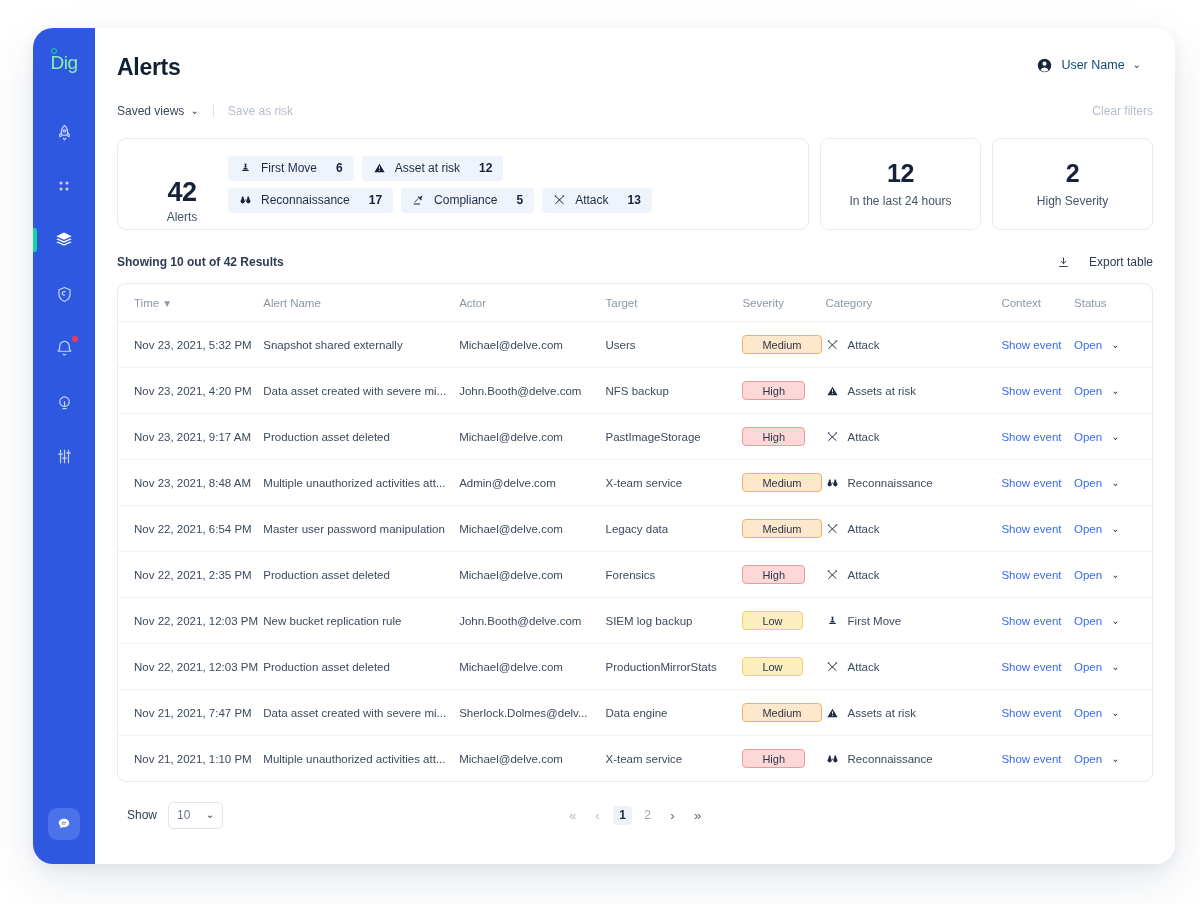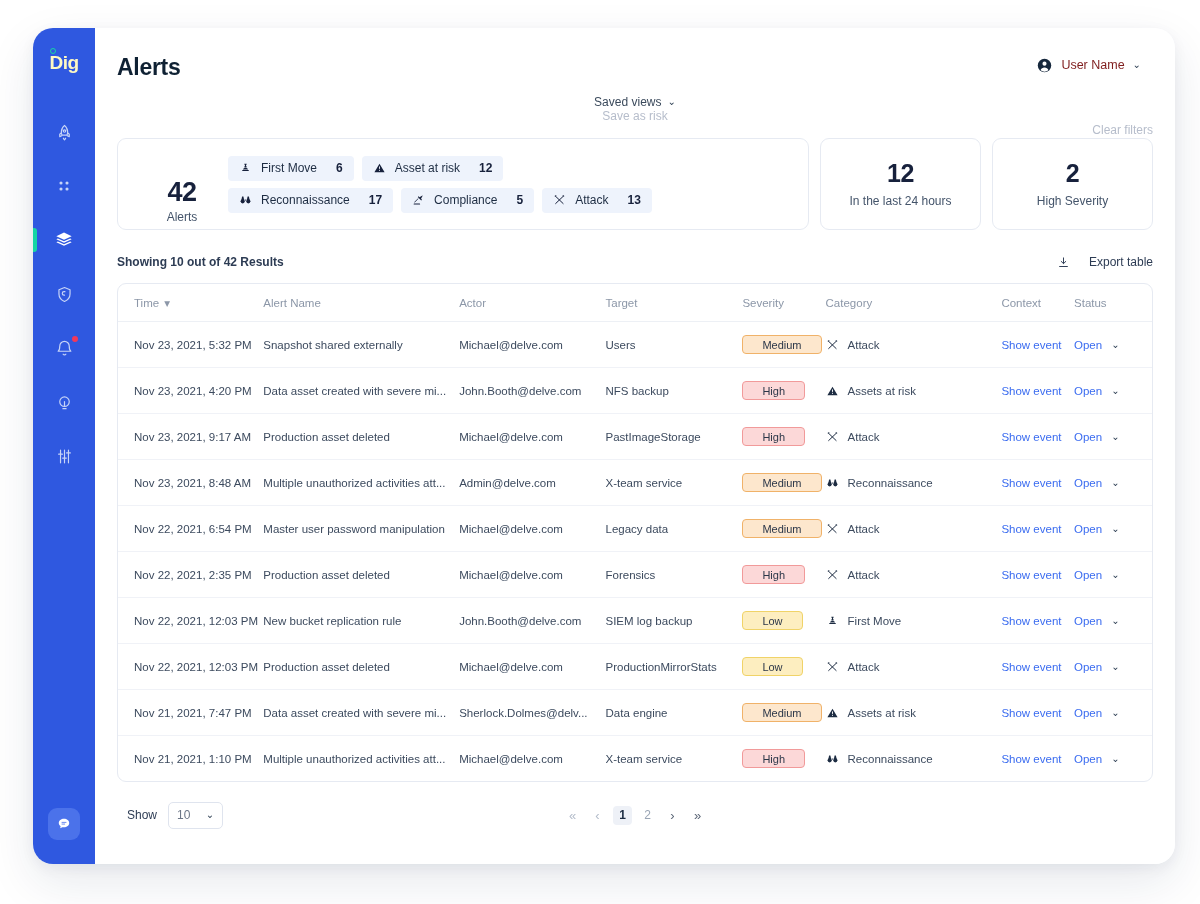--- a/index.html
+++ b/index.html
@@ -38,23 +38,23 @@
     flex-direction: column;
     align-items: center;
   }
   .logo {
     margin-top: 19px;
     height: 30px;
     display: flex; align-items: center; justify-content: center;
     position: relative;
   }
   .logo-text {
-    color: #fef9c3;
+    color: #86efac;
     font-size: 19px;
-    font-weight: bold;
+    font-weight: normal;
     letter-spacing: -0.5px;
     line-height: 1;
   }
   .logo-dot {
     position: absolute;
     left: 1px; top: 1px;
     width: 6px; height: 6px;
     border-radius: 50%;
     border: 1.6px solid #16d6a4;
     background: transparent;
@@ -110,21 +110,21 @@
     font-weight: bold;
     color: #0f2133;
     letter-spacing: -0.3px;
     padding-top: 16px;
   }
   .user-chip {
     display: flex; align-items: center; gap: 8px;
     padding-top: 12px;
     cursor: pointer;
   }
-  .user-name { font-size: 12.5px; color: #7f1d1d; }
+  .user-name { font-size: 12.5px; color: #0c4a6e; }
   .caret { color: #2c3e52; font-size: 10px; line-height: 1; }
 
   .content { padding: 0 22px 0 22px; }
 
   
   .search-box {
     height: 36px;
     margin-top: 16px;
     border: 1px solid #e3e8f0;
     border-radius: 7px;
@@ -134,21 +134,20 @@
     gap: 11px;
   }
   .search-ph { color: #9aa5b5; font-size: 12.5px; }
 
   
   .filter-row {
     display: flex; align-items: center;
     height: 31px;
     margin-top: 5px;
     font-size: 12px;
-    flex-direction: column;
   }
   .saved-views { color: #3b4a5c; display: flex; align-items: center; gap: 6px; cursor: pointer; }
   .vdiv { width: 1px; height: 13px; background: #dfe4ec; margin: 0 14px; }
   .save-as-view { color: #b6bdcb; cursor: pointer; }
   .clear-filters { margin-left: auto; color: #b6bdcb; cursor: pointer; font-size: 12px; }
 
   
   .stats { display: flex; gap: 11px; margin-top: 12px; }
   .card {
     background: #fff;

